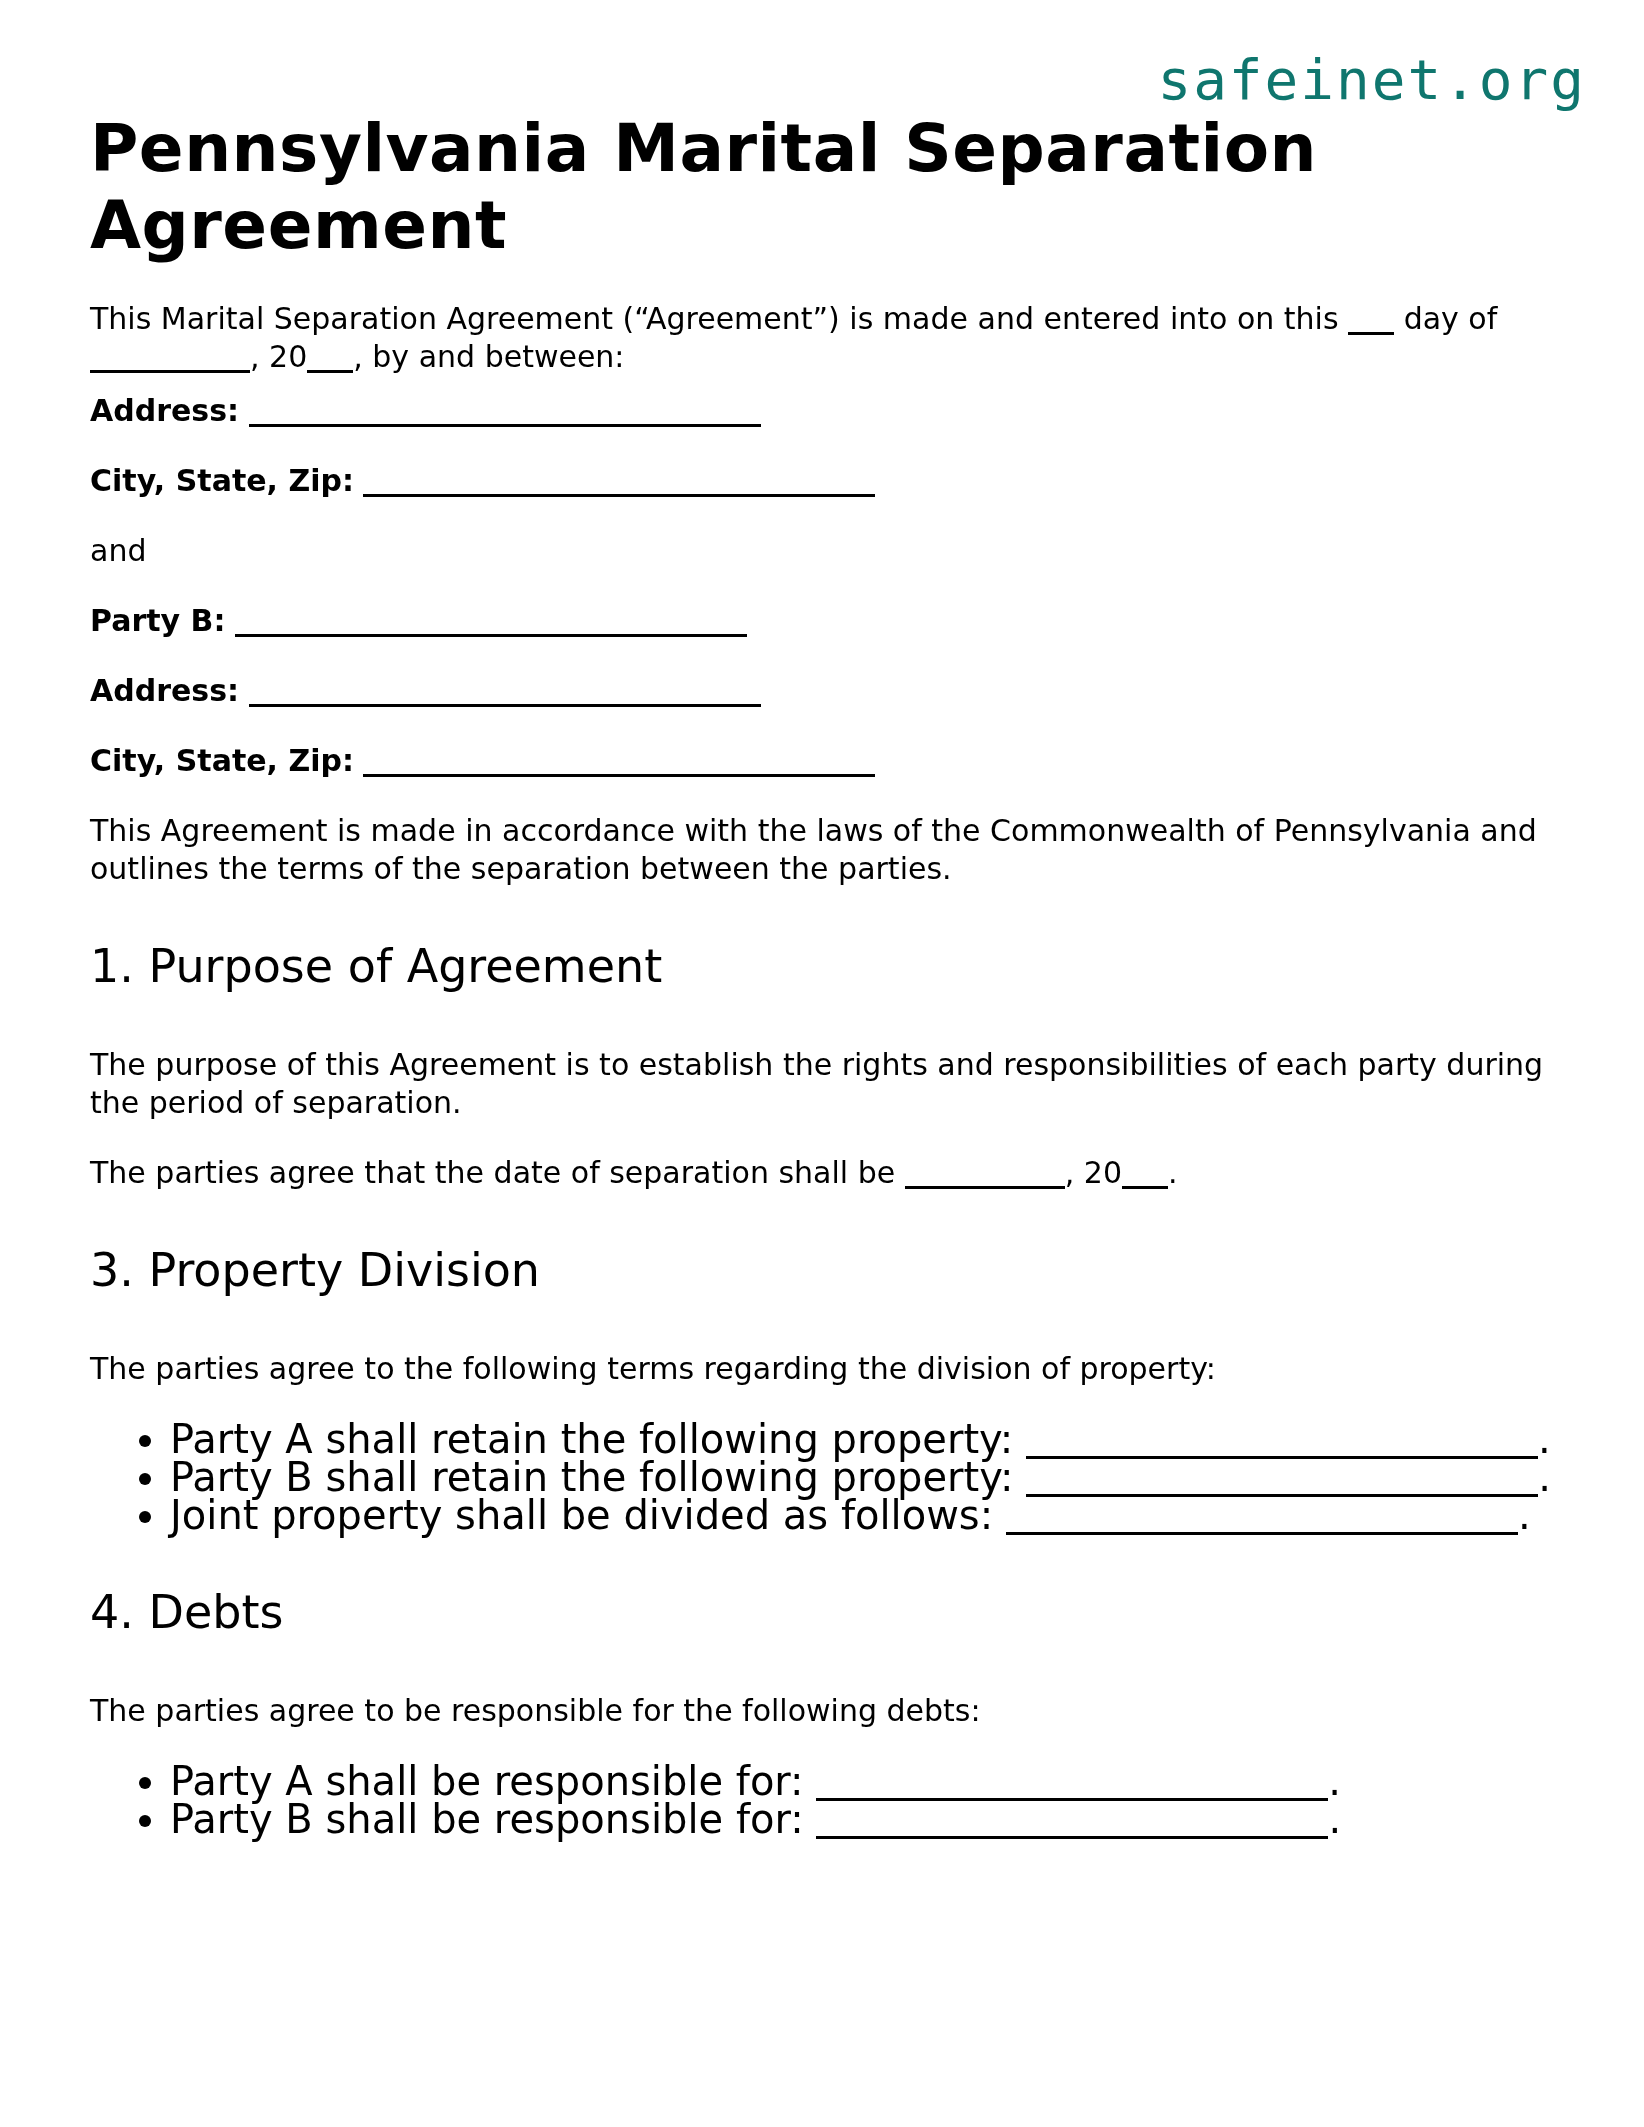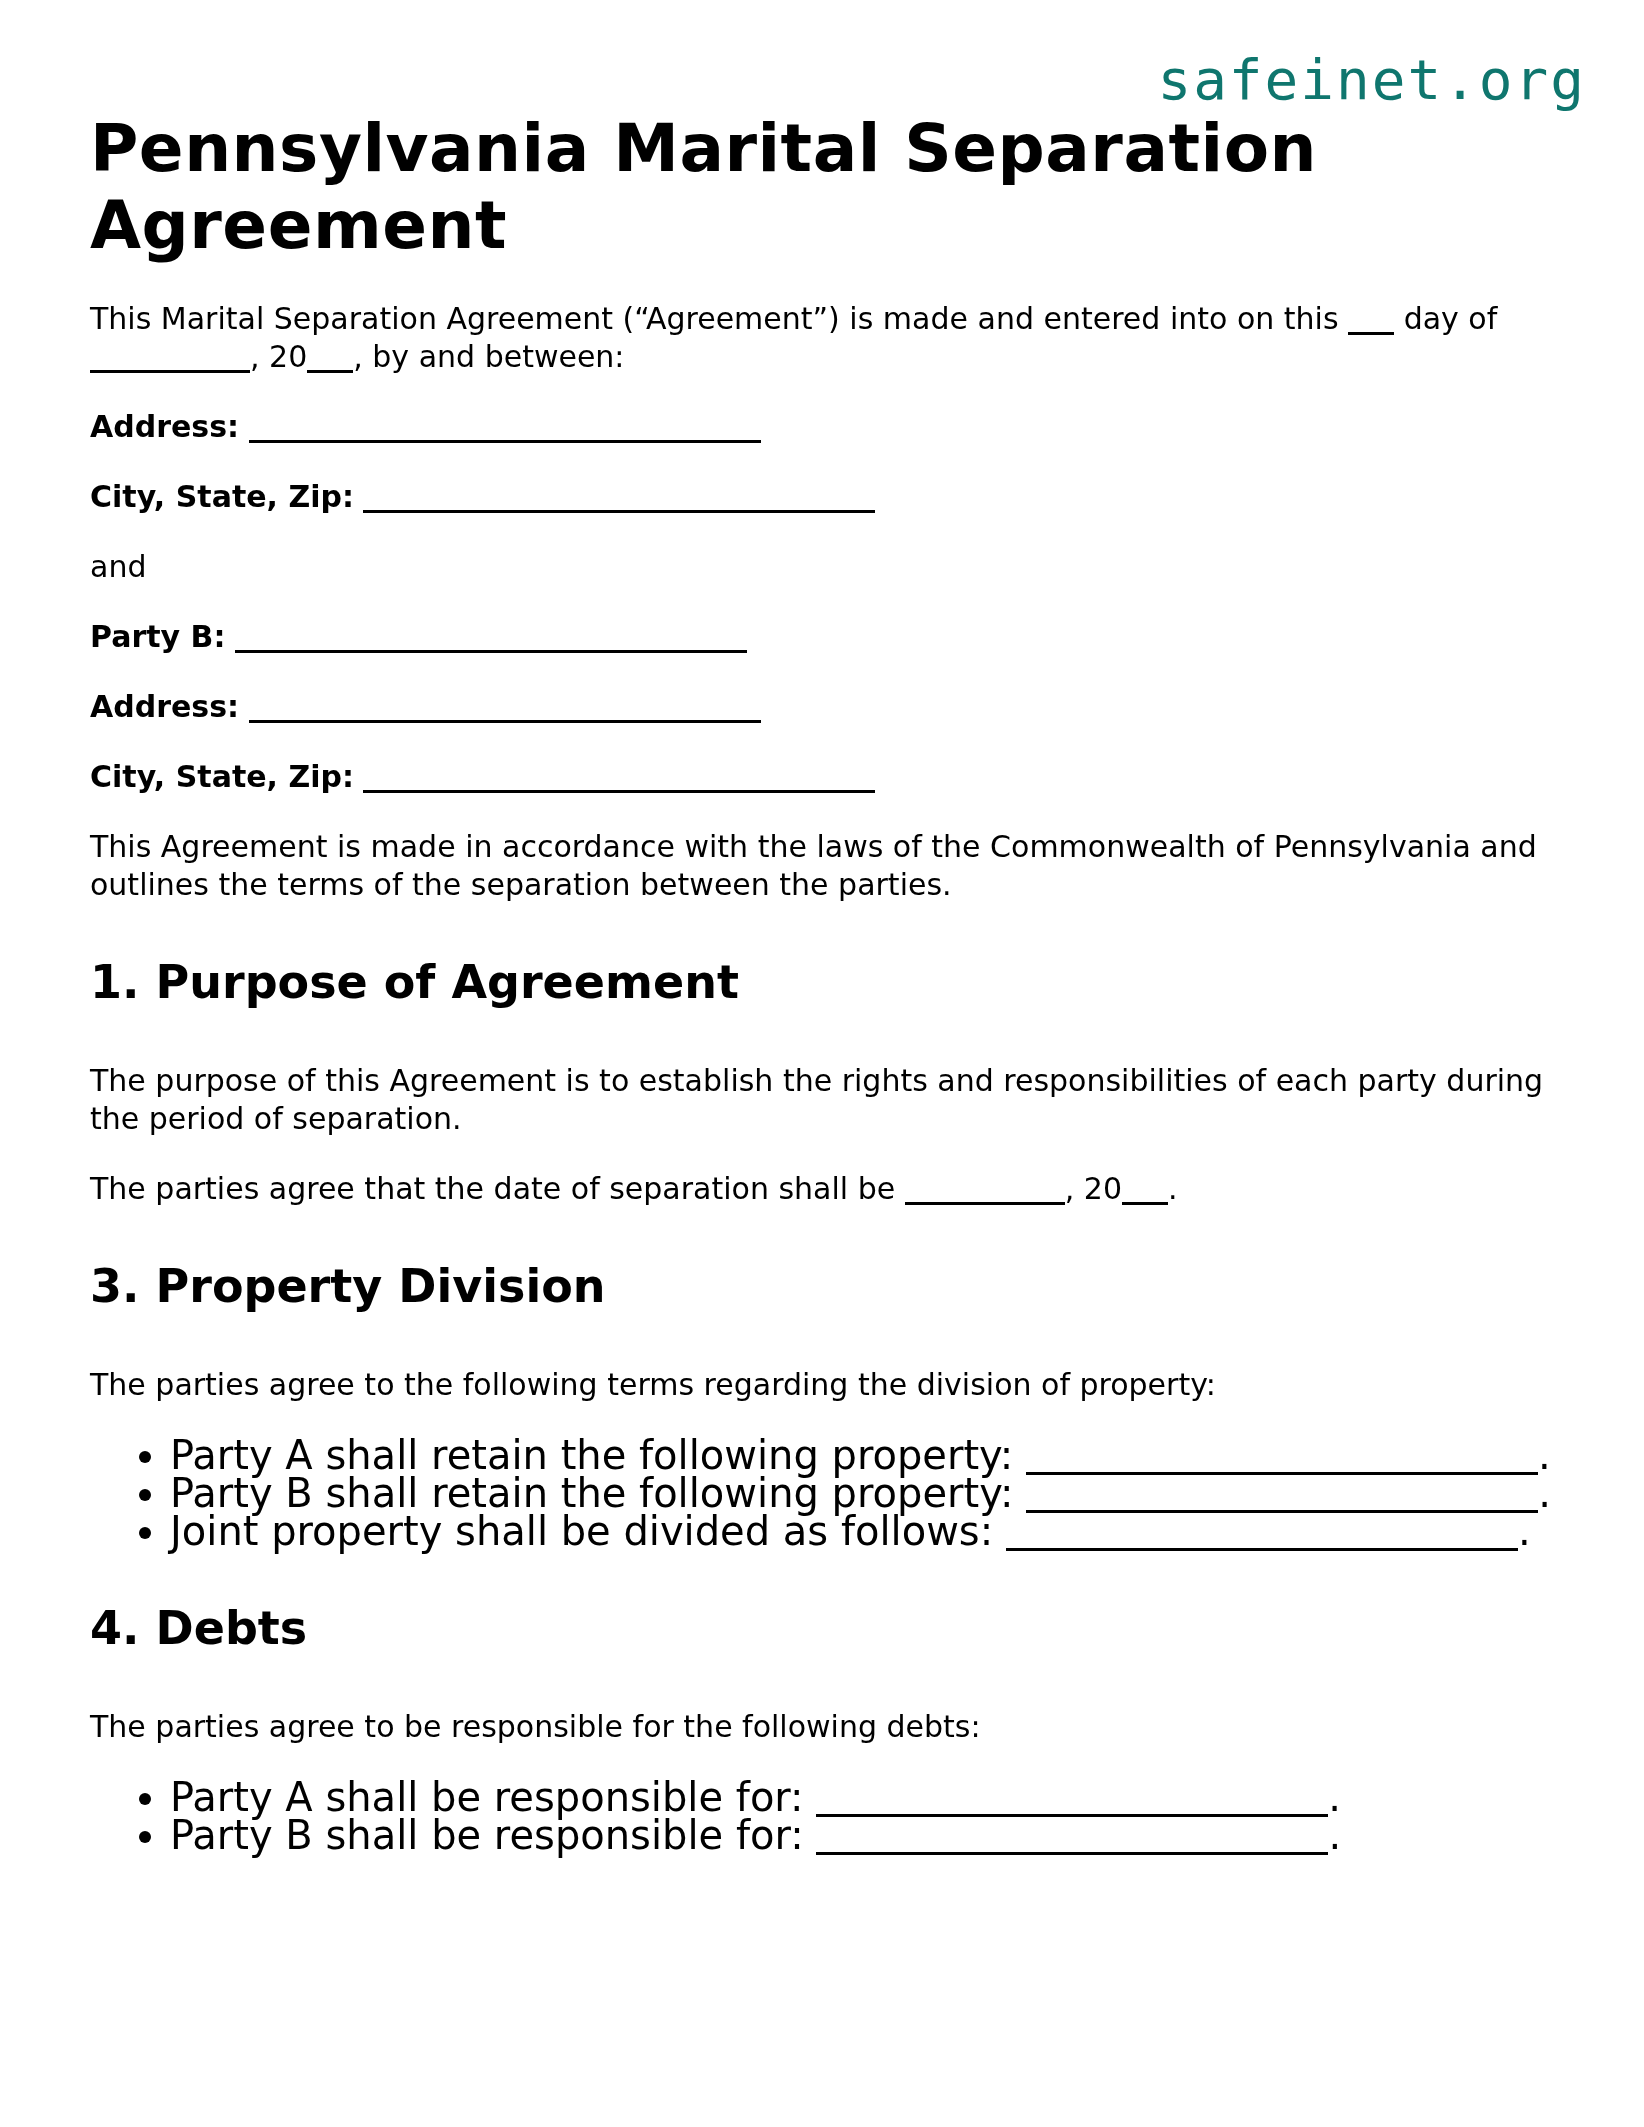--- a/index.html
+++ b/index.html
@@ -37,21 +37,21 @@
       font-size: 66px;
       line-height: 77px;
       margin: 0 0 36px 0;
       letter-spacing: 0.5px;
     }
     p {
       font-size: 30px;
       line-height: 38px;
       margin: 0 0 32px 0;
     }
-    .intro { margin-bottom: 32px; }
+    .intro { margin-bottom: 16px; }
     .field {
       font-size: 30px;
       line-height: 38px;
       margin: 0 0 32px 0;
     }
     .field .label {
       font-weight: bold;
     }
     .blank {
       display: inline-block;
@@ -59,21 +59,21 @@
       height: 28px;
       vertical-align: baseline;
       margin-bottom: -6px;
     }
     .blank.long { width: 512px; }
     .blank.med { width: 160px; }
     .blank.short { width: 46px; }
     .blank.list { width: 512px; }
     h2 {
       font-family: "DejaVu Sans", sans-serif;
-      font-weight: bold;
+      font-weight: normal;
       font-size: 46px;
       line-height: 56px;
       margin: 50px 0 52px 0;
     }
     ul {
       margin: 0 0 32px 0;
       padding-left: 80px;
       font-size: 40px;
       line-height: 38px;
     }

